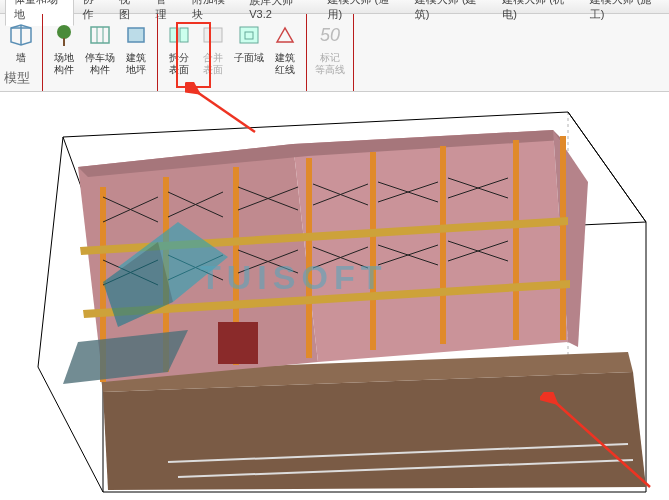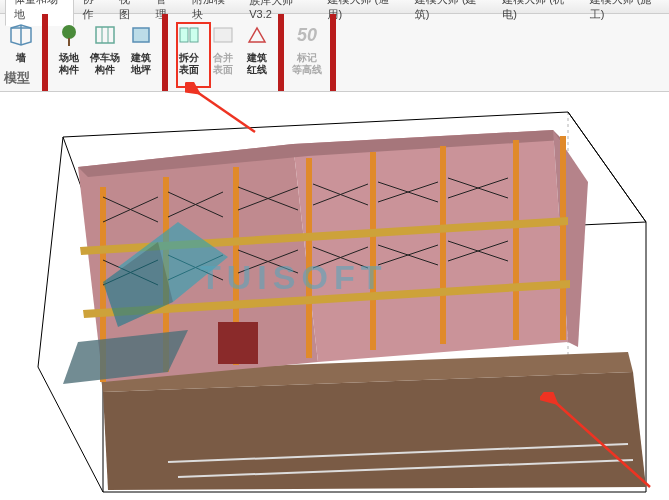--- a/index.html
+++ b/index.html
@@ -3,21 +3,21 @@
 <meta charset="utf-8">
 <style>
   * { box-sizing: border-box; margin: 0; padding: 0; }
   body { font-family: "Microsoft YaHei", Arial, sans-serif; font-size: 12px; color: #333; background: #fff; width: 669px; height: 500px; overflow: hidden; position: relative; }
   
   .tab-bar { display: flex; background: linear-gradient(#f8f8f8, #eaeaea); border-bottom: 1px solid #cdcdcd; height: 14px; align-items: center; padding-left: 5px; }
   .tab { padding: 3px 8px 3px 8px; font-size: 11px; color: #444; cursor: pointer; }
   .tab.active { background: #fff; border: 1px solid #cdcdcd; border-bottom: 1px solid #fff; border-radius: 2px 2px 0 0; margin-bottom: -1px; }
   
   .ribbon { display: flex; background: #f7f7f7; height: 78px; border-bottom: 1px solid #cdcdcd; }
-  .ribbon-group { display: flex; flex-direction: column; border-right: 6px solid #b91c1c; padding: 2px 4px; font-weight: bold; }
+  .ribbon-group { display: flex; flex-direction: column; border-right: 1px solid #b91c1c; padding: 2px 4px; }
   .ribbon-group-items { display: flex; flex: 1; align-items: flex-start; }
   .ribbon-group-label { font-size: 13px; color: #666; text-align: left; padding-bottom: 2px; }
   
   .ribbon-btn { display: flex; flex-direction: column; align-items: center; padding: 2px 4px; min-width: 34px; cursor: pointer; }
   .ribbon-btn .icon-wrap { height: 34px; display:flex; align-items:center; justify-content:center;}
   .ribbon-btn-label { font-size: 10px; color: #333; text-align:center; line-height: 12px; }
   .ribbon-btn.disabled .ribbon-btn-label { color: #aaa; }
   
   .highlight-box { position: absolute; border: 2px solid #e32; }
   
@@ -107,20 +107,29 @@
         </div>
         <span class="ribbon-btn-label"><span>拆分</span><br><span>表面</span></span>
       </div>
       <div class="ribbon-btn disabled">
         <div class="icon-wrap">
           <svg width="24" height="26">
               <rect x="3" y="6" width="18" height="14" fill="#eee" stroke="#bbb"></rect>
             </svg>
         </div>
         <span class="ribbon-btn-label"><span>合并</span><br><span>表面</span></span>
+      </div>
+      <div class="ribbon-btn">
+        <div class="icon-wrap">
+          <svg width="24" height="26">
+              <rect x="3" y="5" width="18" height="16" fill="#cfe" stroke="#6a9"></rect>
+              <rect x="8" y="10" width="8" height="7" fill="none" stroke="#6a9"></rect>
+            </svg>
+        </div>
+        <span class="ribbon-btn-label">子面域</span>
       </div>
       <div class="ribbon-btn">
         <div class="icon-wrap">
           <svg width="24" height="26">
               <path d="M4 20 L12 6 L20 20 Z" fill="none" stroke="#c44" stroke-width="1.5"></path>
             </svg>
         </div>
         <span class="ribbon-btn-label"><span>建筑</span><br><span>红线</span></span>
       </div>
     </div>

